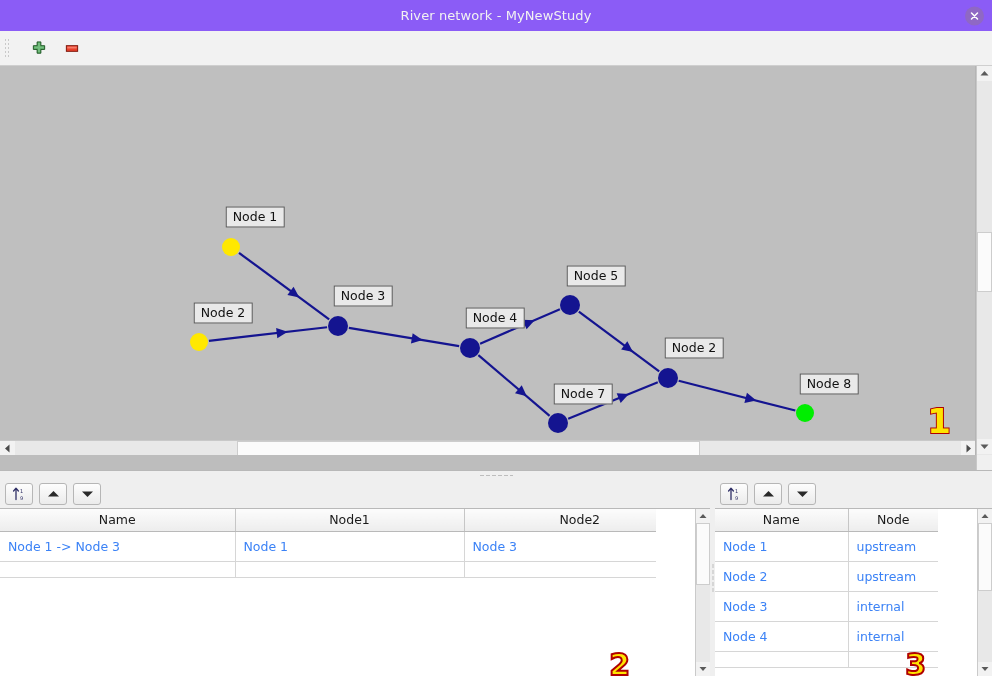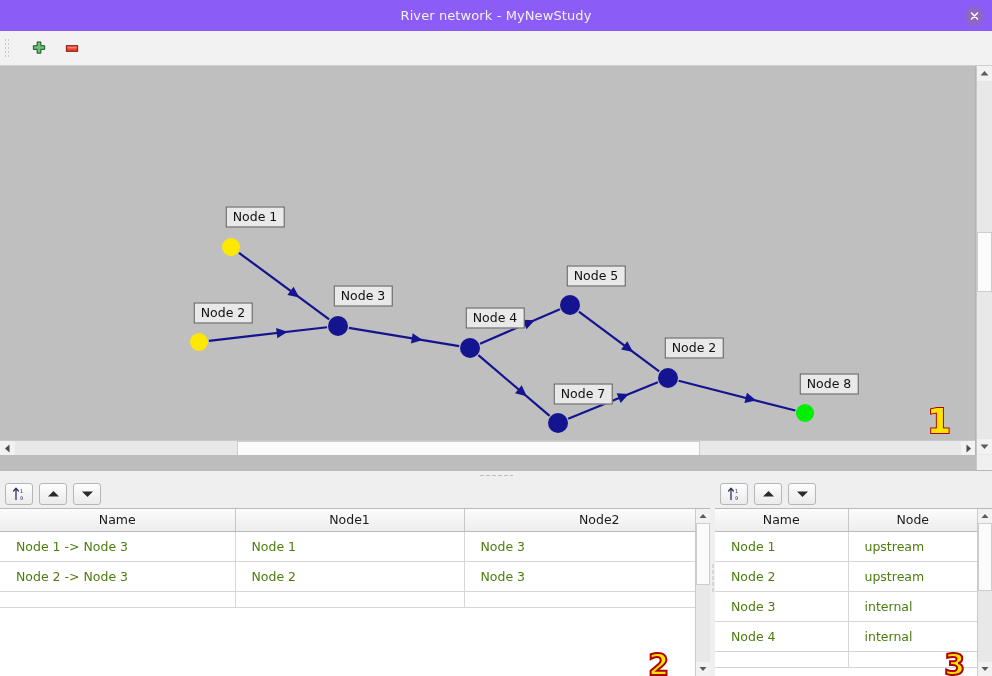--- a/index.html
+++ b/index.html
@@ -200,20 +200,21 @@
     cursor: pointer;
   }
 
   .table-box {
     flex: 1 1 auto;
     display: flex;
     min-height: 0;
     border-top: 1px solid #b9b9b9;
     background: #ffffff;
     overflow: hidden;
+    gap: 39px;
   }
   table.grid {
     border-collapse: collapse;
     width: 100%;
     table-layout: fixed;
     font-size: 12.5px;
   }
   table.grid th {
     background: linear-gradient(#fcfcfc, #ededed);
     border-right: 1px solid #c6c6c6;
@@ -221,22 +222,22 @@
     height: 22px;
     font-weight: normal;
     color: #1a1a1a;
     text-align: center;
     font-size: 12.5px;
   }
   table.grid td {
     border-right: 1px solid #d6d6d6;
     border-bottom: 1px solid #d6d6d6;
     height: 30px;
-    padding: 0 16px;
-    color: #4d7c0f;
+    padding: 0 8px;
+    color: #3b82f6;
     background: #ffffff;
     white-space: nowrap;
     overflow: hidden;
   }
   table.grid tr.empty td { height: 14px; }
   .tbl-vscroll {
     flex: 0 0 15px;
     background: #f0f0f0;
     border-left: 1px solid #cacaca;
     position: relative;
@@ -395,25 +396,20 @@
                   <th>Node1</th>
                   <th style="border-right: none; padding-left: 40px;">Node2</th>
                 </tr>
               </thead>
             <tbody id="reaches-body">
                 <tr>
                   <td>Node 1 -&gt; Node 3</td>
                   <td>Node 1</td>
                   <td style="border-right: none;">Node 3</td>
                 </tr>
-                <tr>
-                  <td>Node 2 -&gt; Node 3</td>
-                  <td>Node 2</td>
-                  <td style="border-right: none;">Node 3</td>
-                </tr>
                 <tr class="empty">
                   <td>&nbsp;</td>
                   <td>&nbsp;</td>
                   <td style="border-right: none;">&nbsp;</td>
                 </tr>
               </tbody>
           </table>
           <div class="annot-cell">2</div>
         </div>
         <div class="tbl-vscroll">

